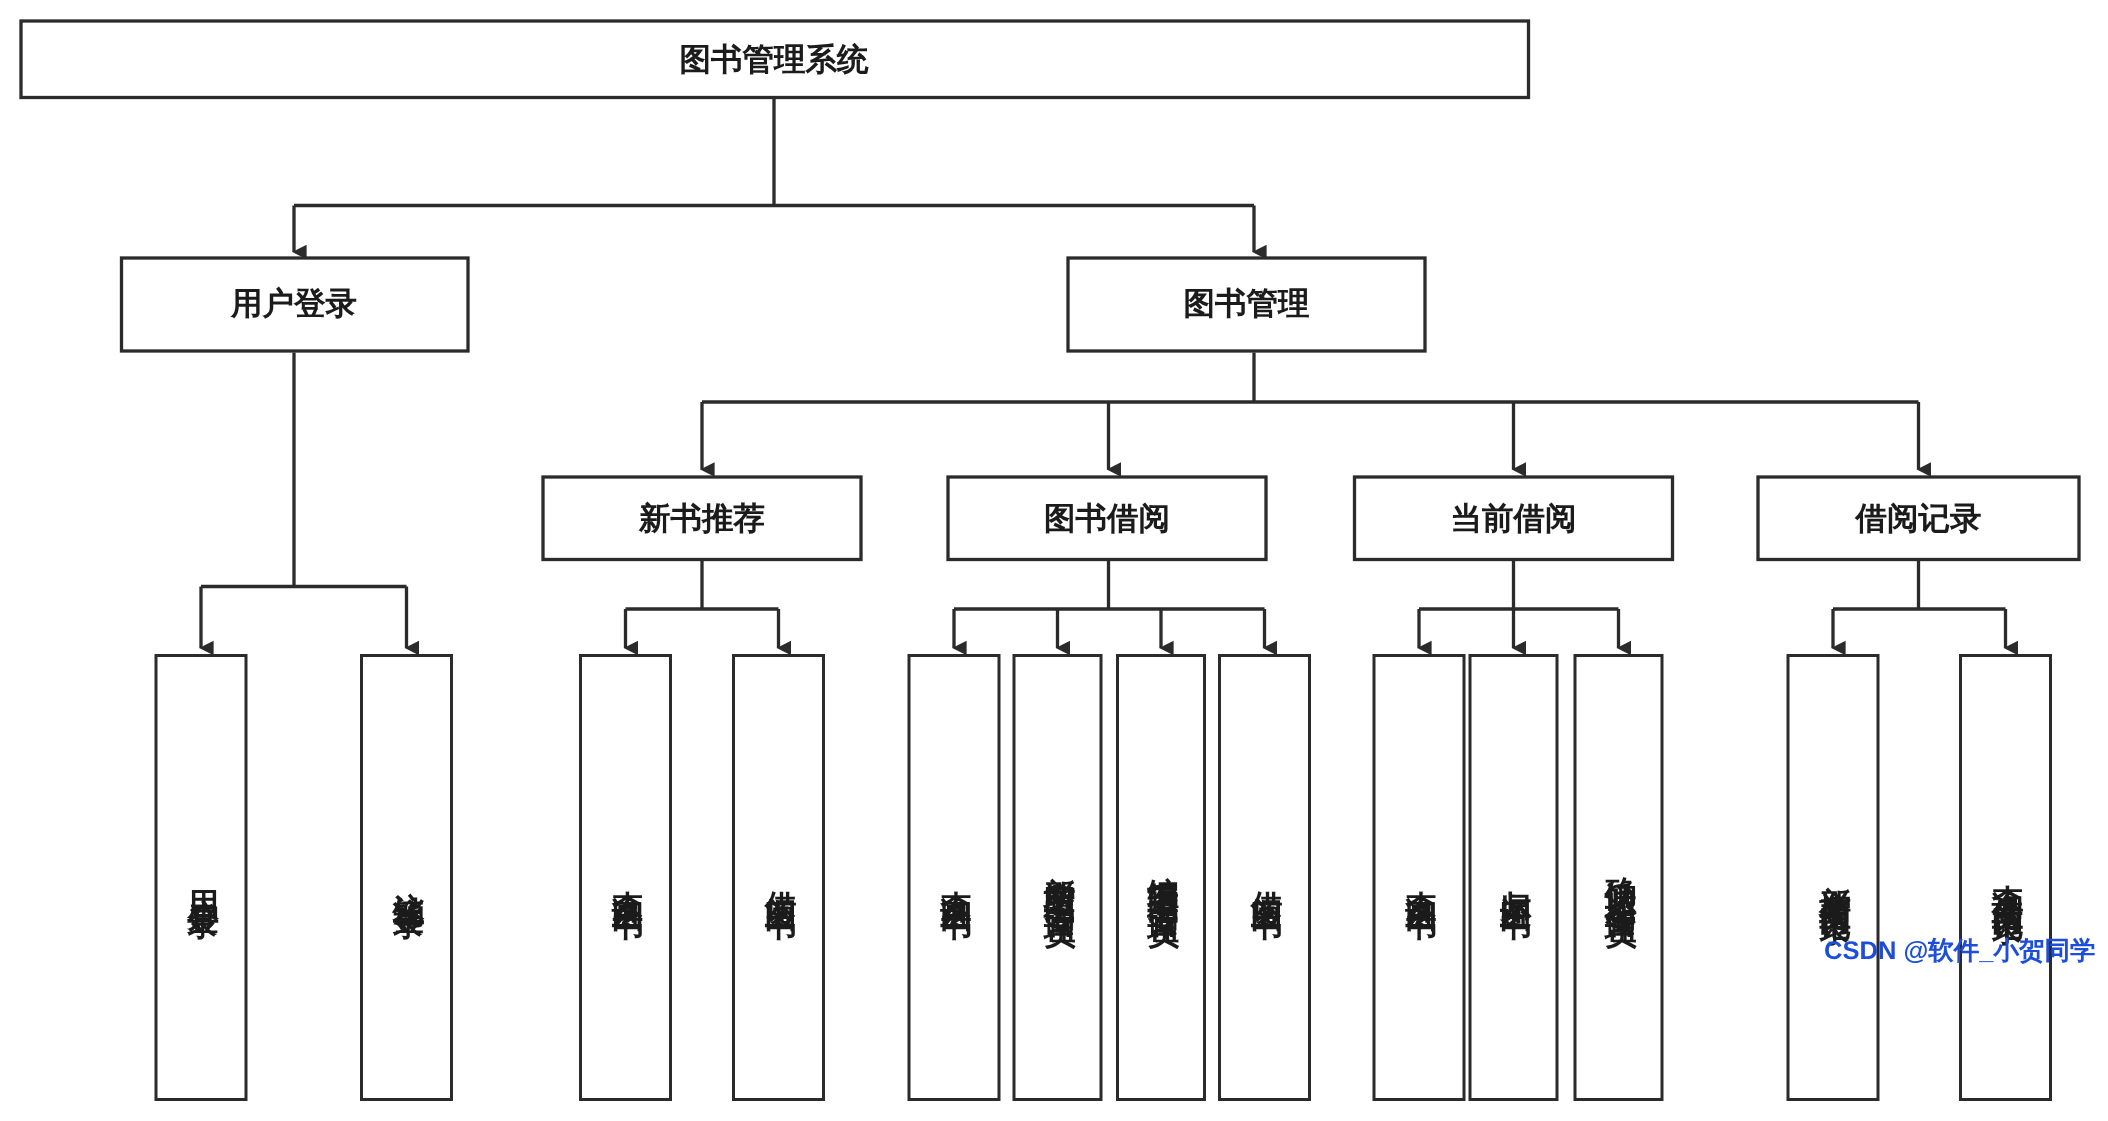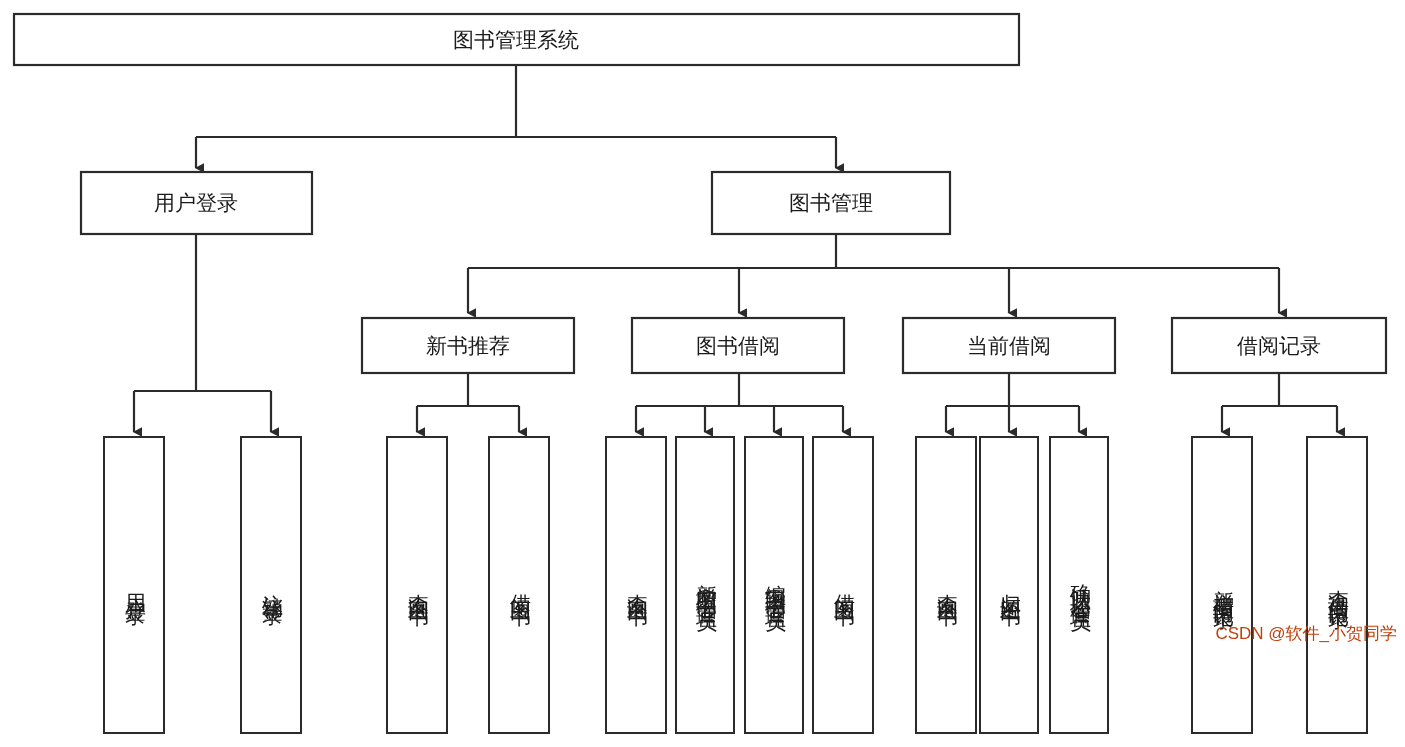--- a/index.html
+++ b/index.html
@@ -11,20 +11,21 @@
     width: 1405px;
     height: 747px;
     font-family: "Liberation Sans", "DejaVu Sans", sans-serif;
     overflow: hidden;
     position: relative;
   }
   #diagram-root {
     position: relative;
     width: 1405px;
     height: 651px;
+    font-weight: bold;
   }
   svg.flow {
     position: absolute;
     left: 0;
     top: 0;
     width: 1405px;
     height: 747px;
   }
   .node-rect {
     fill: #ffffff;
@@ -54,21 +55,21 @@
     writing-mode: vertical-rl;
     text-orientation: upright;
     letter-spacing: 4px;
   }
   .watermark {
     position: absolute;
     right: 8px;
     bottom: 6px;
     font-family: "Liberation Sans", "DejaVu Sans", sans-serif;
     font-size: 17px;
-    color: #c2410c;
+    color: #1d4ed8;
     white-space: nowrap;
     pointer-events: none;
   }
 </style>
 </head>
 <body>
 
 <div id="diagram-root">
 
   <svg class="flow" viewBox="0 0 1405 747" xmlns="http://www.w3.org/2000/svg">

